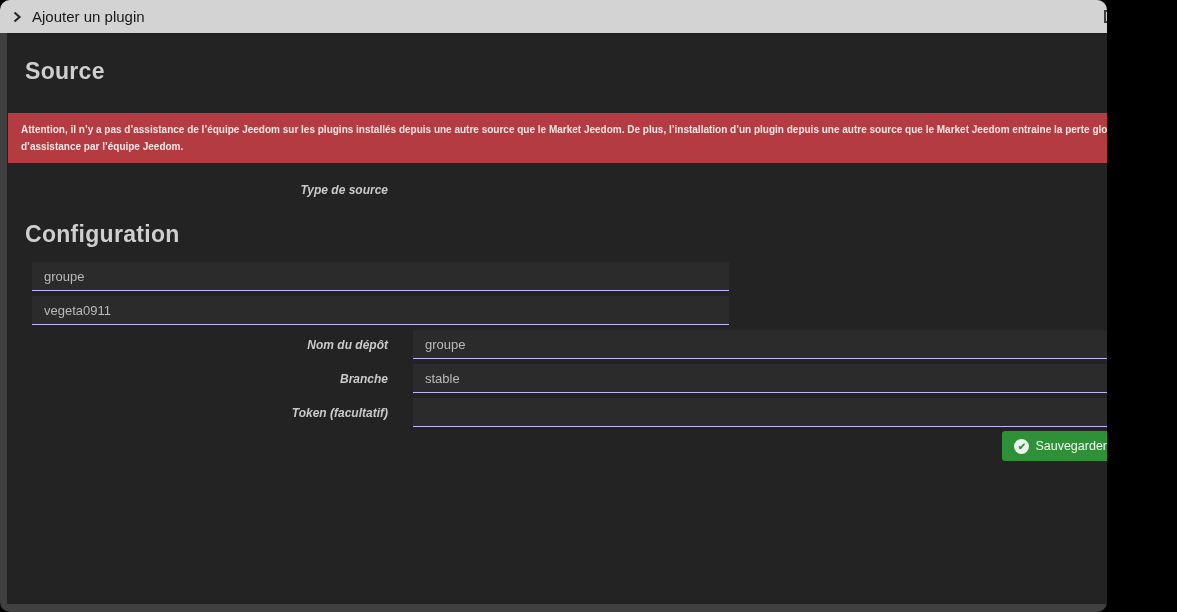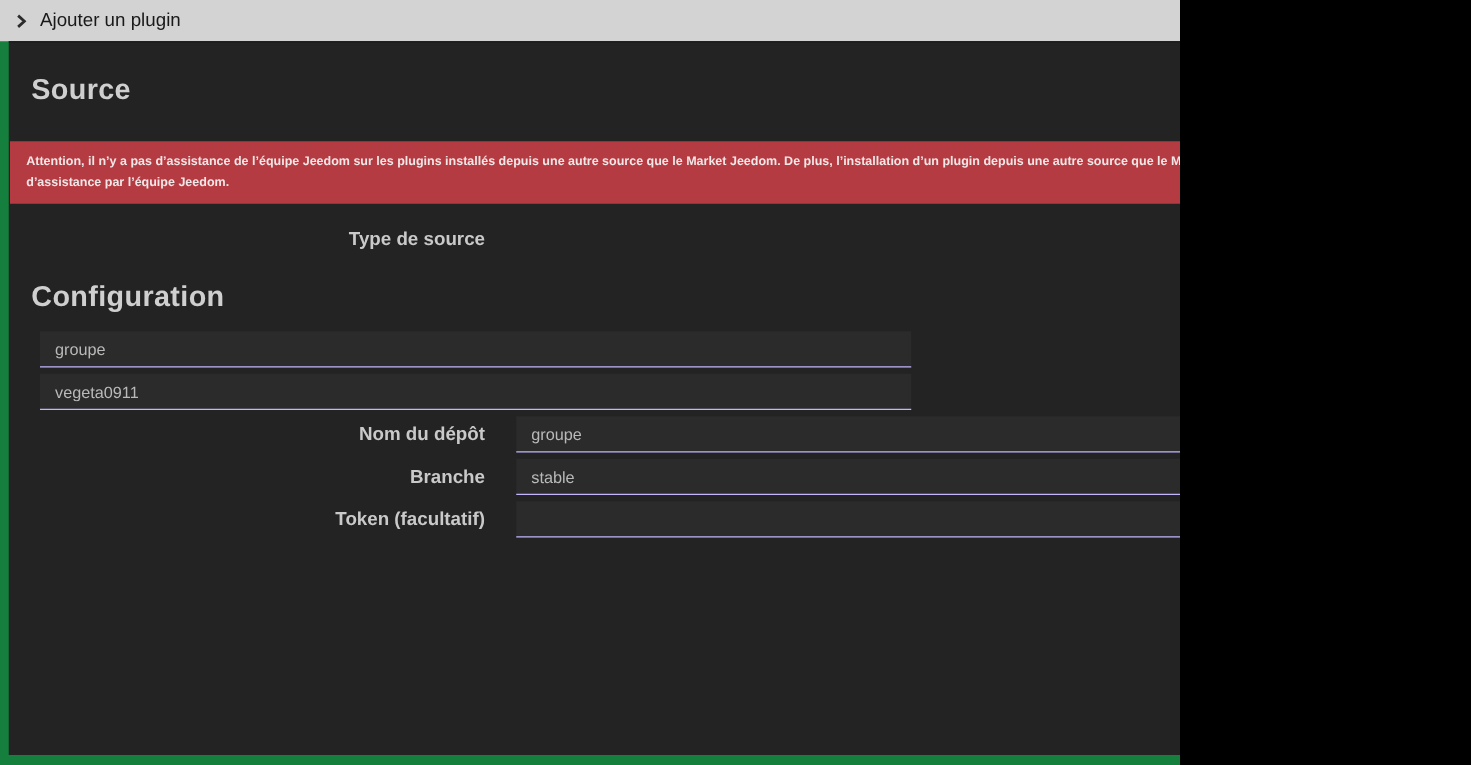--- a/index.html
+++ b/index.html
@@ -1,20 +1,21 @@
 <!DOCTYPE html>
 <html><head>
 <meta charset="utf-8">
 <style>
   * { margin:0; padding:0; box-sizing:border-box; }
   html,body { background:#000; }
   .page {
-    position:relative; width:944px; height:612px; overflow:hidden;
-    background:#15803d;
+    position:relative; width:1107px; height:612px; overflow:hidden;
+    background:#404040;
     font-family:"Liberation Sans", sans-serif;
+    border-radius:10px;
   }
   
   .titlebar {
     position:absolute; left:0; top:0; width:1172px; height:33px;
     background:#d3d3d3; display:flex; align-items:center; padding:0 10px;
   }
   .tb-chevron { display:inline-flex; width:14px; height:14px; align-items:center; justify-content:center; }
   .tb-title { margin-left:8px; font-size:15px; color:#191919; }
   .win-controls { margin-left:auto; display:flex; align-items:center; gap:20px; padding-right:10px; }
   .maximize-box { width:13px; height:13px; border:2px solid #3f3f3f; display:inline-block; cursor:pointer; }
@@ -30,21 +31,21 @@
   }
   .alert {
     margin:32px 4px 0 1px; background:#b53b42; color:#f1e7e7;
     font-size:10px; font-weight:bold; line-height:17px; padding:8px 13px;
   }
   .form-row { display:flex; align-items:center; }
   .row-select { margin-top:20px; }
   .row-cfg-first { margin-top:18px; }
   .row-cfg { margin-top:5px; }
   .form-label {
-    width:381px; text-align:right; font-size:15px; font-weight:bold; color:#c9c9c9;
+    width:381px; text-align:right; font-size:12px; font-weight:bold; color:#c9c9c9;font-style:italic;
   }
   .field { margin-left:25px; width:697px; }
   .select-box {
     position:relative; width:697px; height:30px; background:#2e2e2e;
     display:flex; align-items:center; padding:0 12px;
     color:#b9b9b9; font-size:13px; cursor:pointer;
   }
   .select-caret {
     position:absolute; right:12px; top:13px; width:0; height:0;
     border-left:5px solid transparent; border-right:5px solid transparent;

